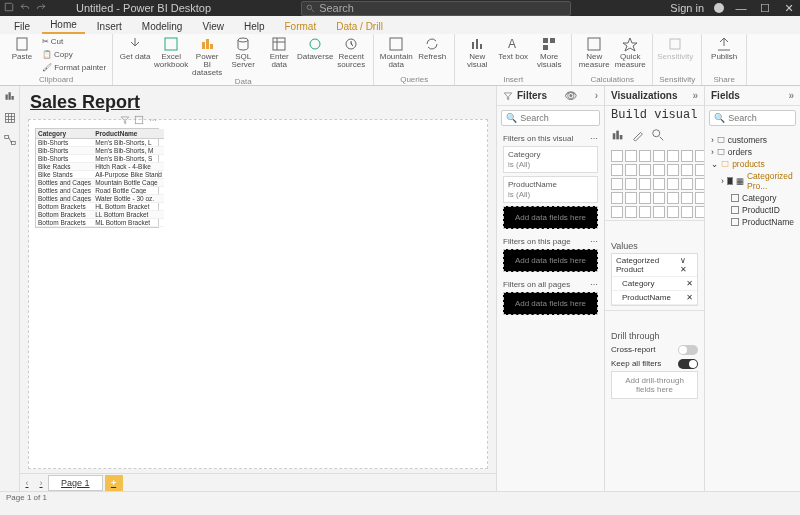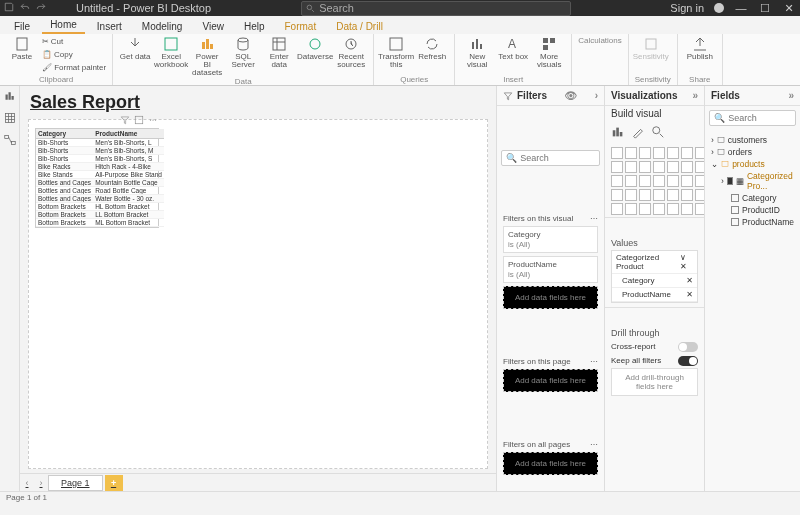--- a/index.html
+++ b/index.html
@@ -35,21 +35,21 @@
 .visual table { width:100%; border-collapse:collapse; font-size:6.5px; }
 .visual th { background:#eee; text-align:left; padding:1px 2px; border-bottom:1px solid #ccc; }
 .visual td { padding:0 2px; border-bottom:1px solid #f0f0f0; white-space:nowrap; overflow:hidden; }
 .visual tr:nth-child(even) td { background:#fafafa; }
 .page-tabs { height:18px; background:#f3f3f3; border-top:1px solid #ddd; display:flex; align-items:center; font-size:9px; }
 .page-tabs .nav { width:14px; text-align:center; color:#888; }
 .page-tabs .ptab { padding:2px 12px; background:#fff; border:1px solid #ccc; }
 .page-tabs .add { width:18px; height:16px; background:#f2c04b; text-align:center; line-height:16px; font-weight:bold; color:#fff; margin-left:2px;}
 .status { height:14px; background:#f3f3f3; font-size:8px; color:#666; padding:1px 6px; border-top:1px solid #ddd;}
 .panel { background:#f8f8f8; border-left:1px solid #ddd; display:flex; flex-direction:column; font-size:9px; }
-.panel.filters { width:108px;gap:40px; }
+.panel.filters { width:108px; }
 .panel.viz { width:100px; }
 .panel.fields { width:96px; }
 .panel-hdr { padding:4px 6px; font-size:10px; font-weight:600; display:flex; align-items:center; gap:4px; border-bottom:1px solid #e0e0e0; }
 .panel-hdr svg { width:10px; height:10px; fill:#666; }
 .panel-hdr .exp { margin-left:auto; color:#888; }
 .searchin { margin:4px; border:1px solid #ccc; border-radius:2px; padding:2px 4px; display:flex; align-items:center; gap:3px; color:#888; background:#fff;}
 .searchin input { border:none; outline:none; font-size:9px; width:100%; }
 .filters .section { padding:4px 6px; font-size:8px; color:#555; }
 .filters .section .sec-title { display:flex; justify-content:space-between; align-items:center; margin-bottom:3px;}
 .filters .fcard { border:1px solid #ddd; background:#fff; padding:3px 4px; margin-bottom:3px; font-size:8px; line-height:1.2;}
@@ -195,21 +195,21 @@
         </div>
     </div>
     <div class="label">Data</div>
   </div>
   <div class="group">
     <div class="items">
       <div class="btn">
           <svg viewBox="0 0 16 16">
             <rect x="2" y="2" width="12" height="12" fill="none" stroke="#666"></rect>
           </svg>
-          <span>Transform this</span>
+          <span>Mountain data</span>
         </div>
       <div class="btn">
           <svg viewBox="0 0 16 16">
             <path d="M3 8a5 5 0 019-3M13 8a5 5 0 01-9 3" fill="none" stroke="#666"></path>
           </svg>
           <span>Refresh</span>
         </div>
     </div>
     <div class="label">Queries</div>
   </div>
@@ -234,20 +234,34 @@
             <rect x="2" y="2" width="5" height="5"></rect>
             <rect x="9" y="2" width="5" height="5"></rect>
             <rect x="2" y="9" width="5" height="5"></rect>
           </svg>
           <span>More visuals</span>
         </div>
     </div>
     <div class="label">Insert</div>
   </div>
   <div class="group">
+    <div class="items">
+      <div class="btn">
+          <svg viewBox="0 0 16 16">
+            <rect x="2" y="2" width="12" height="12" fill="none" stroke="#666"></rect>
+          </svg>
+          <span>New measure</span>
+        </div>
+      <div class="btn">
+          <svg viewBox="0 0 16 16">
+            <path d="M8 2l2 5h5l-4 3 2 5-5-3-5 3 2-5-4-3h5z" fill="none" stroke="#666"></path>
+          </svg>
+          <span>Quick measure</span>
+        </div>
+    </div>
     <div class="label">Calculations</div>
   </div>
   <div class="group">
     <div class="items">
       <div class="btn" style="opacity:0.4">
           <svg viewBox="0 0 16 16">
             <rect x="3" y="3" width="10" height="10" fill="none" stroke="#666"></rect>
           </svg>
           <span>Sensitivity</span>
         </div>
@@ -408,21 +422,21 @@
         </div>
       <div class="drop">Add data fields here</div>
     </div>
   </div>
 
   <div class="panel viz">
     <div class="panel-hdr">
         <span>Visualizations</span>
         <span class="exp">»</span>
       </div>
-    <div style="padding:2px 6px;font-size:10px;">Build visual</div>
+    <div style="padding:2px 6px;font-size:12px;font-family:Liberation Mono, monospace;">Build visual</div>
     <div class="buildbar">
       <span><svg viewBox="0 0 16 16">
             <rect x="2" y="6" width="3" height="7"></rect>
             <rect x="6" y="3" width="3" height="10"></rect>
             <rect x="10" y="8" width="3" height="5"></rect>
           </svg></span>
       <span><svg viewBox="0 0 16 16">
             <path d="M3 13l8-8 2 2-8 8z" fill="none" stroke="#666"></path>
           </svg></span>
       <span><svg viewBox="0 0 16 16">

